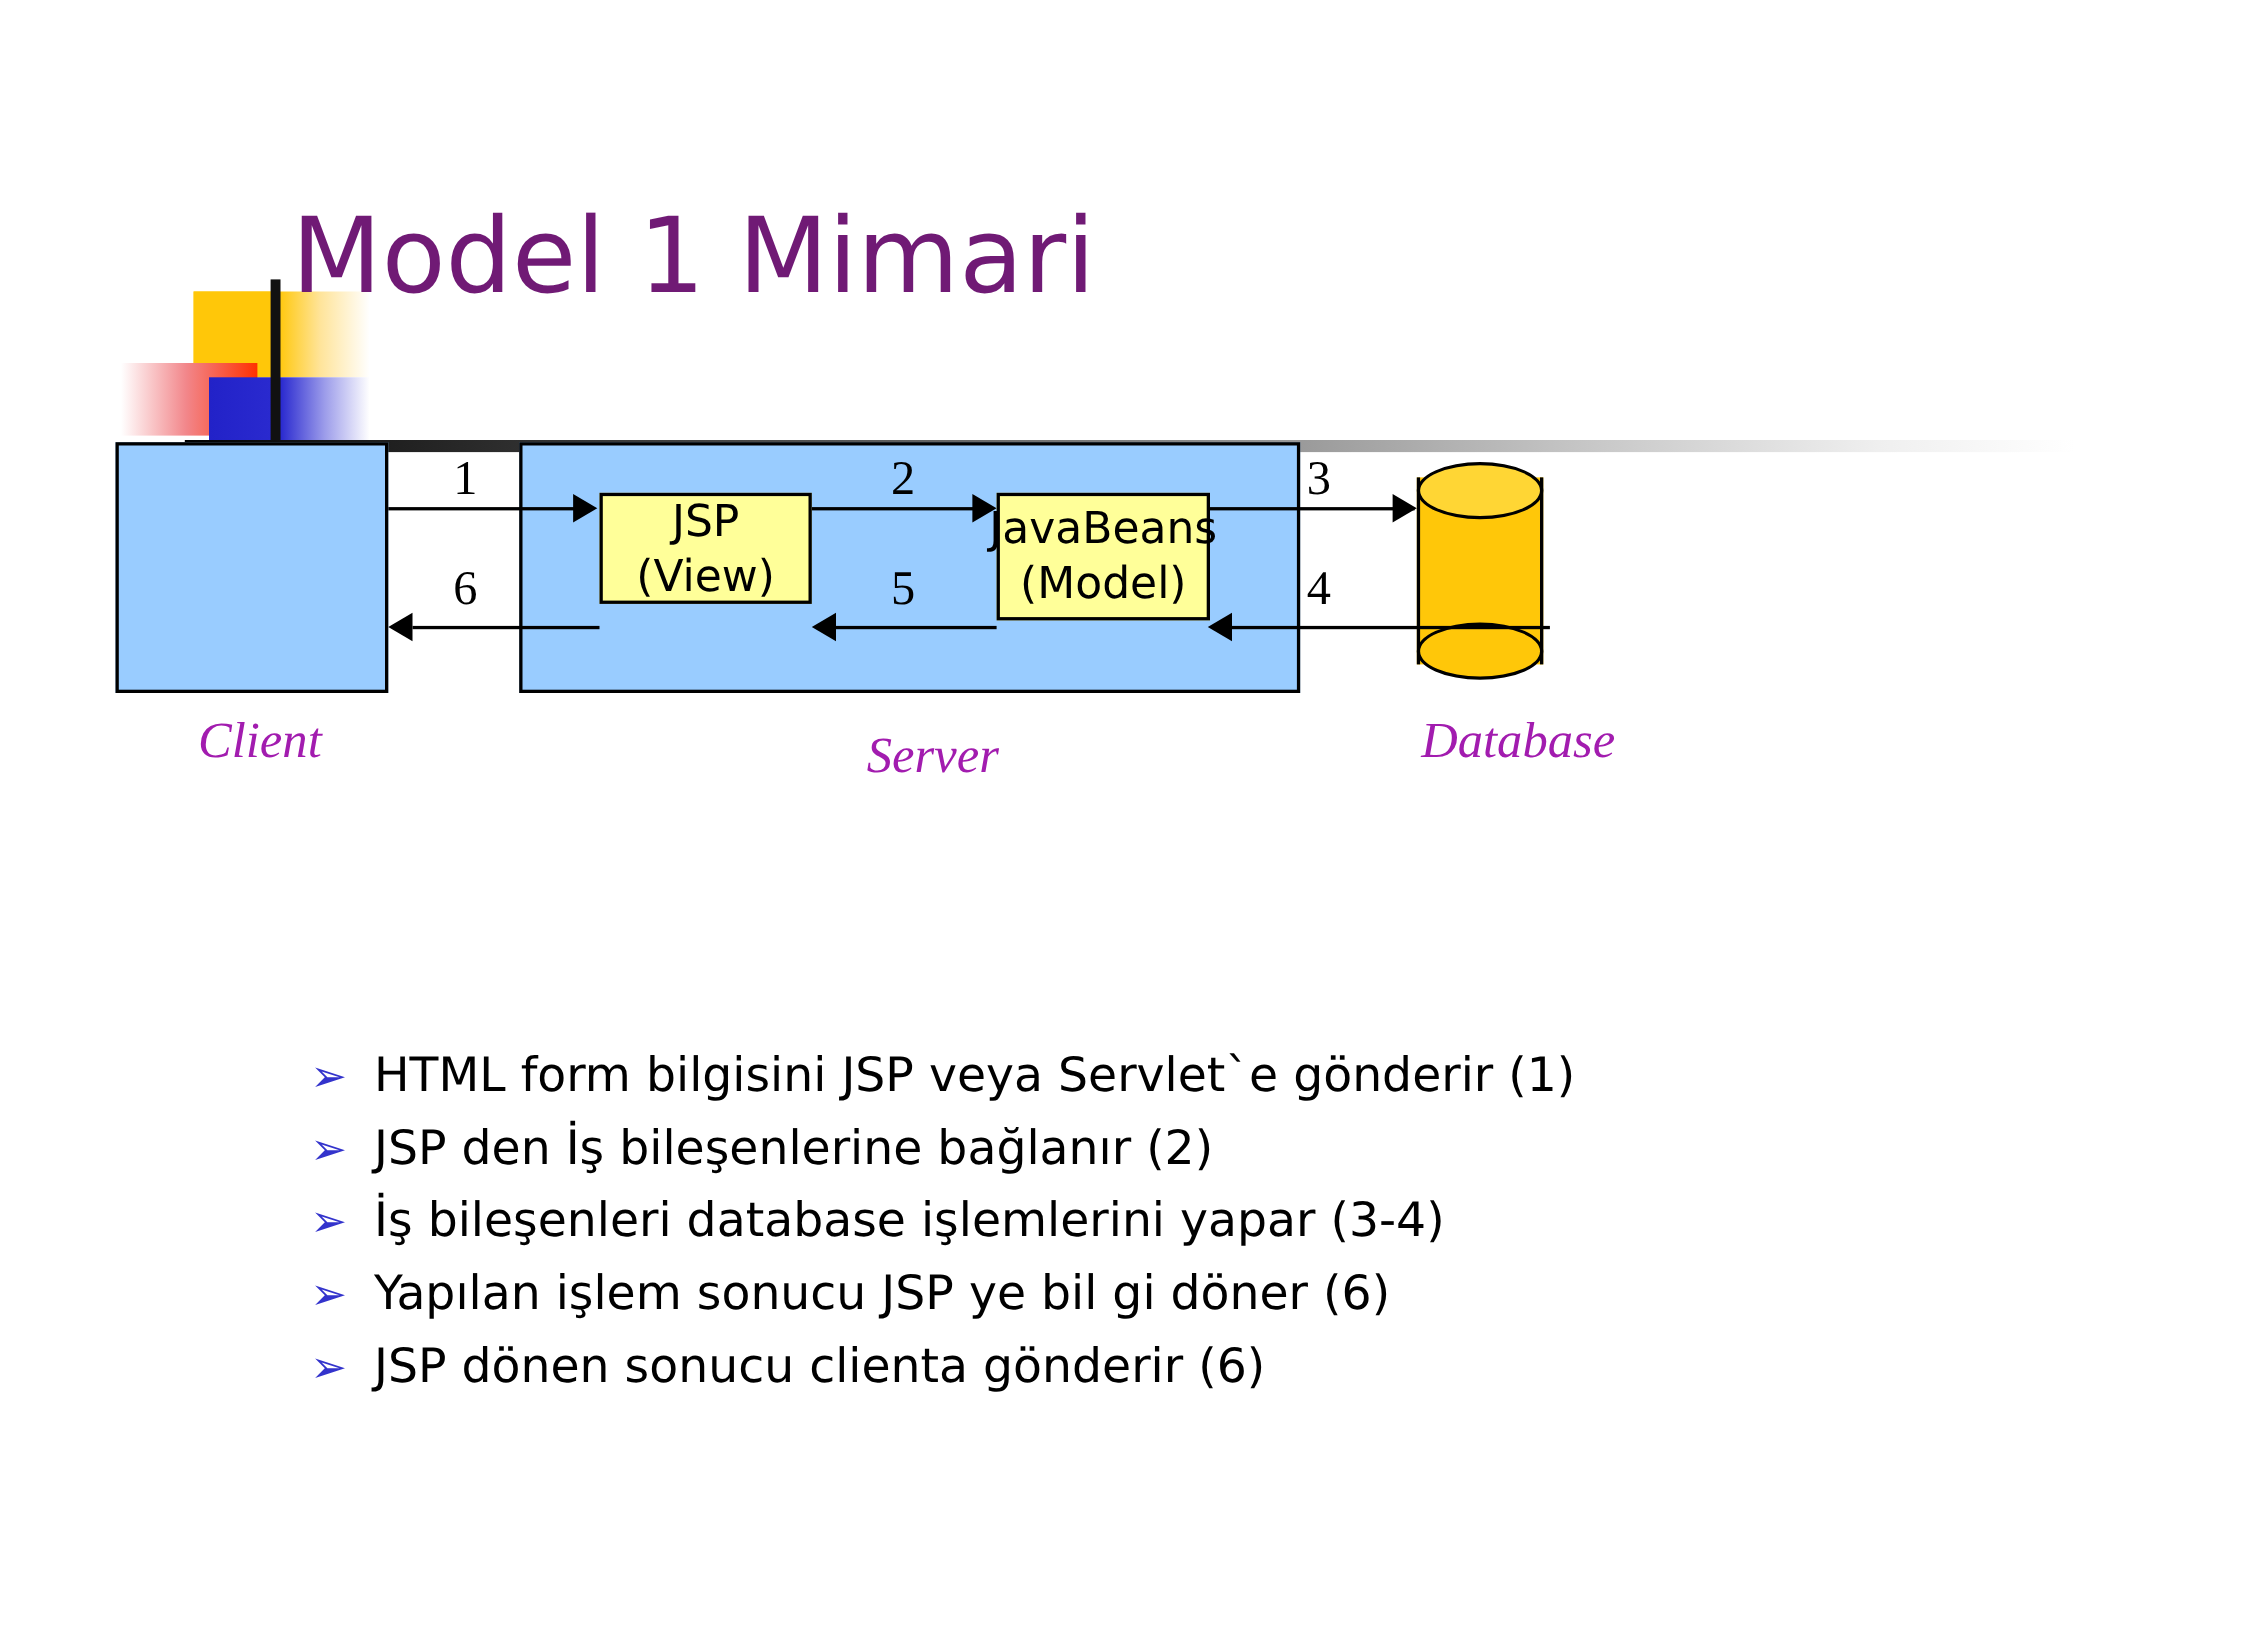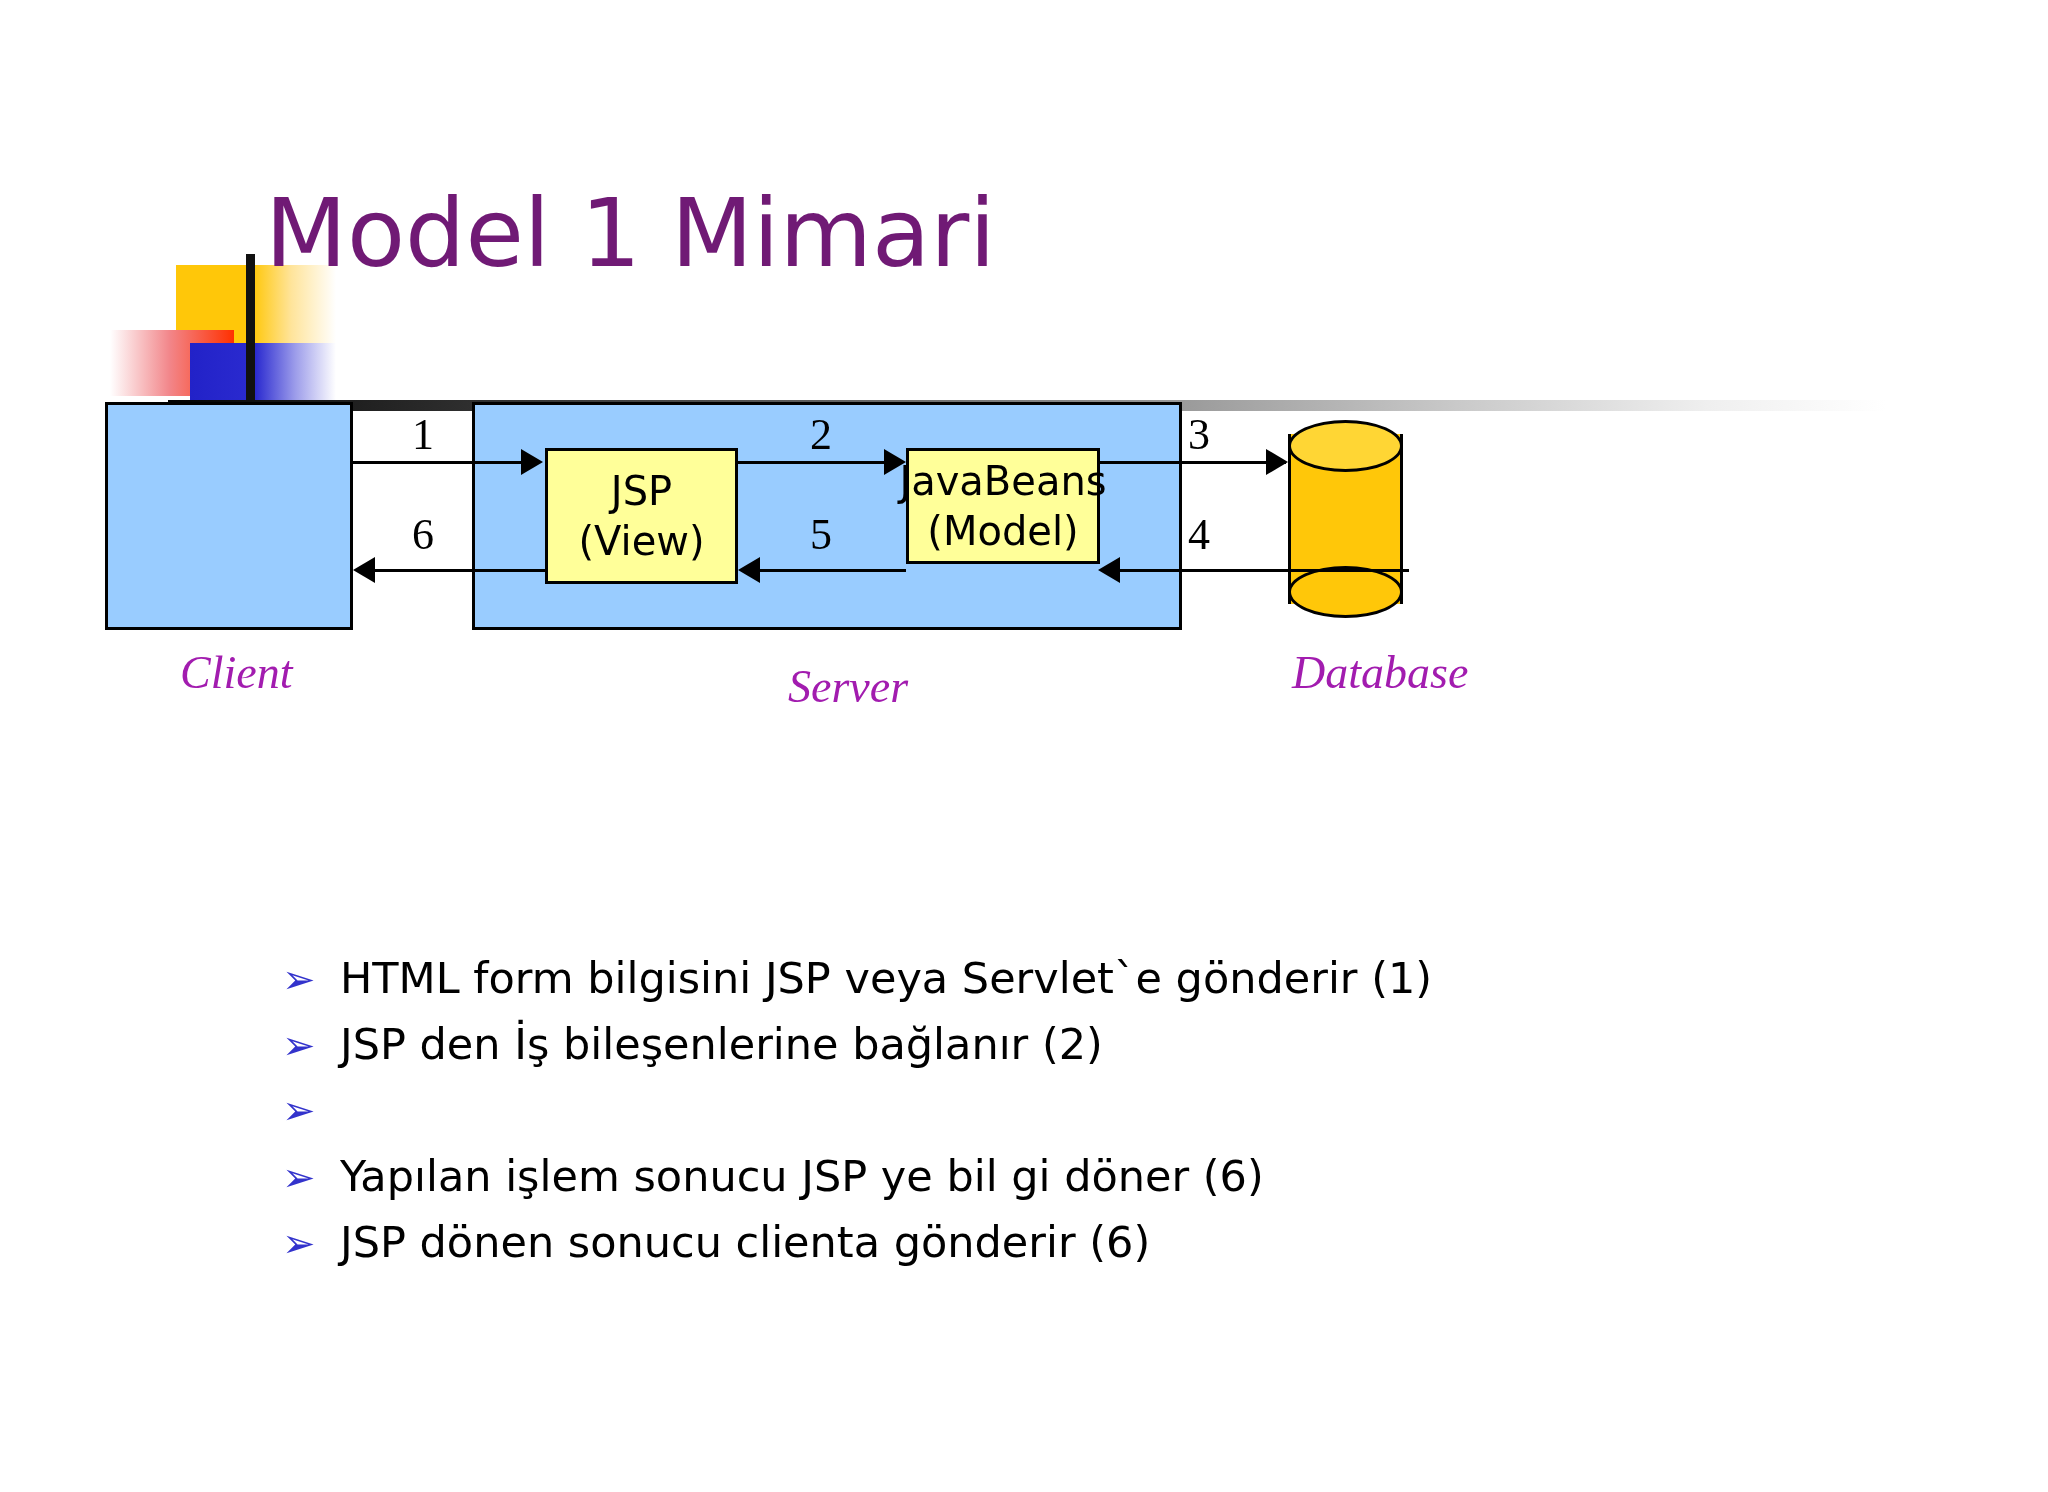--- a/index.html
+++ b/index.html
@@ -93,21 +93,21 @@
     align-items: center;
     justify-content: center;
     font-family: "DejaVu Sans", sans-serif;
     font-size: 40px;
     color: #000000;
     line-height: 1.25;
     z-index: 5;
   }
   #client-box { left: 105px;  top: 402px;  width: 248px; height: 228px; }
   #server-box { left: 472px;  top: 402px;  width: 710px; height: 228px; }
-  #jsp-box     { left: 545px;  top: 448px;  width: 193px; height: 136px; }
+  #jsp-box     { left: 545px;  top: 448px;  width: 193px; height: 101px; }
   #beans-box   { left: 906px;  top: 448px;  width: 194px; height: 116px; }
 
   
   #database-cyl {
     position: absolute;
     left: 1288px; top: 420px;
     width: 115px; height: 198px;
   }
   #database-cyl .cyl-body {
     position: absolute;
@@ -272,20 +272,21 @@
     <span class="bullet-text">HTML form bilgisini JSP veya Servlet`e gönderir (1)</span>
   </div>
 
   <div class="bullet-row">
     <span class="bullet-mark">➢</span>
     <span class="bullet-text">JSP den İş bileşenlerine bağlanır (2)</span>
   </div>
 
   <div class="bullet-row">
     <span class="bullet-mark">➢</span>
+    <span class="bullet-text">İş bileşenleri database işlemlerini yapar (3-4)</span>
   </div>
 
   <div class="bullet-row">
     <span class="bullet-mark">➢</span>
     <span class="bullet-text">Yapılan işlem sonucu JSP ye bil gi döner (6)</span>
   </div>
 
   <div class="bullet-row">
     <span class="bullet-mark">➢</span>
     <span class="bullet-text">JSP dönen sonucu clienta gönderir (6)</span>

